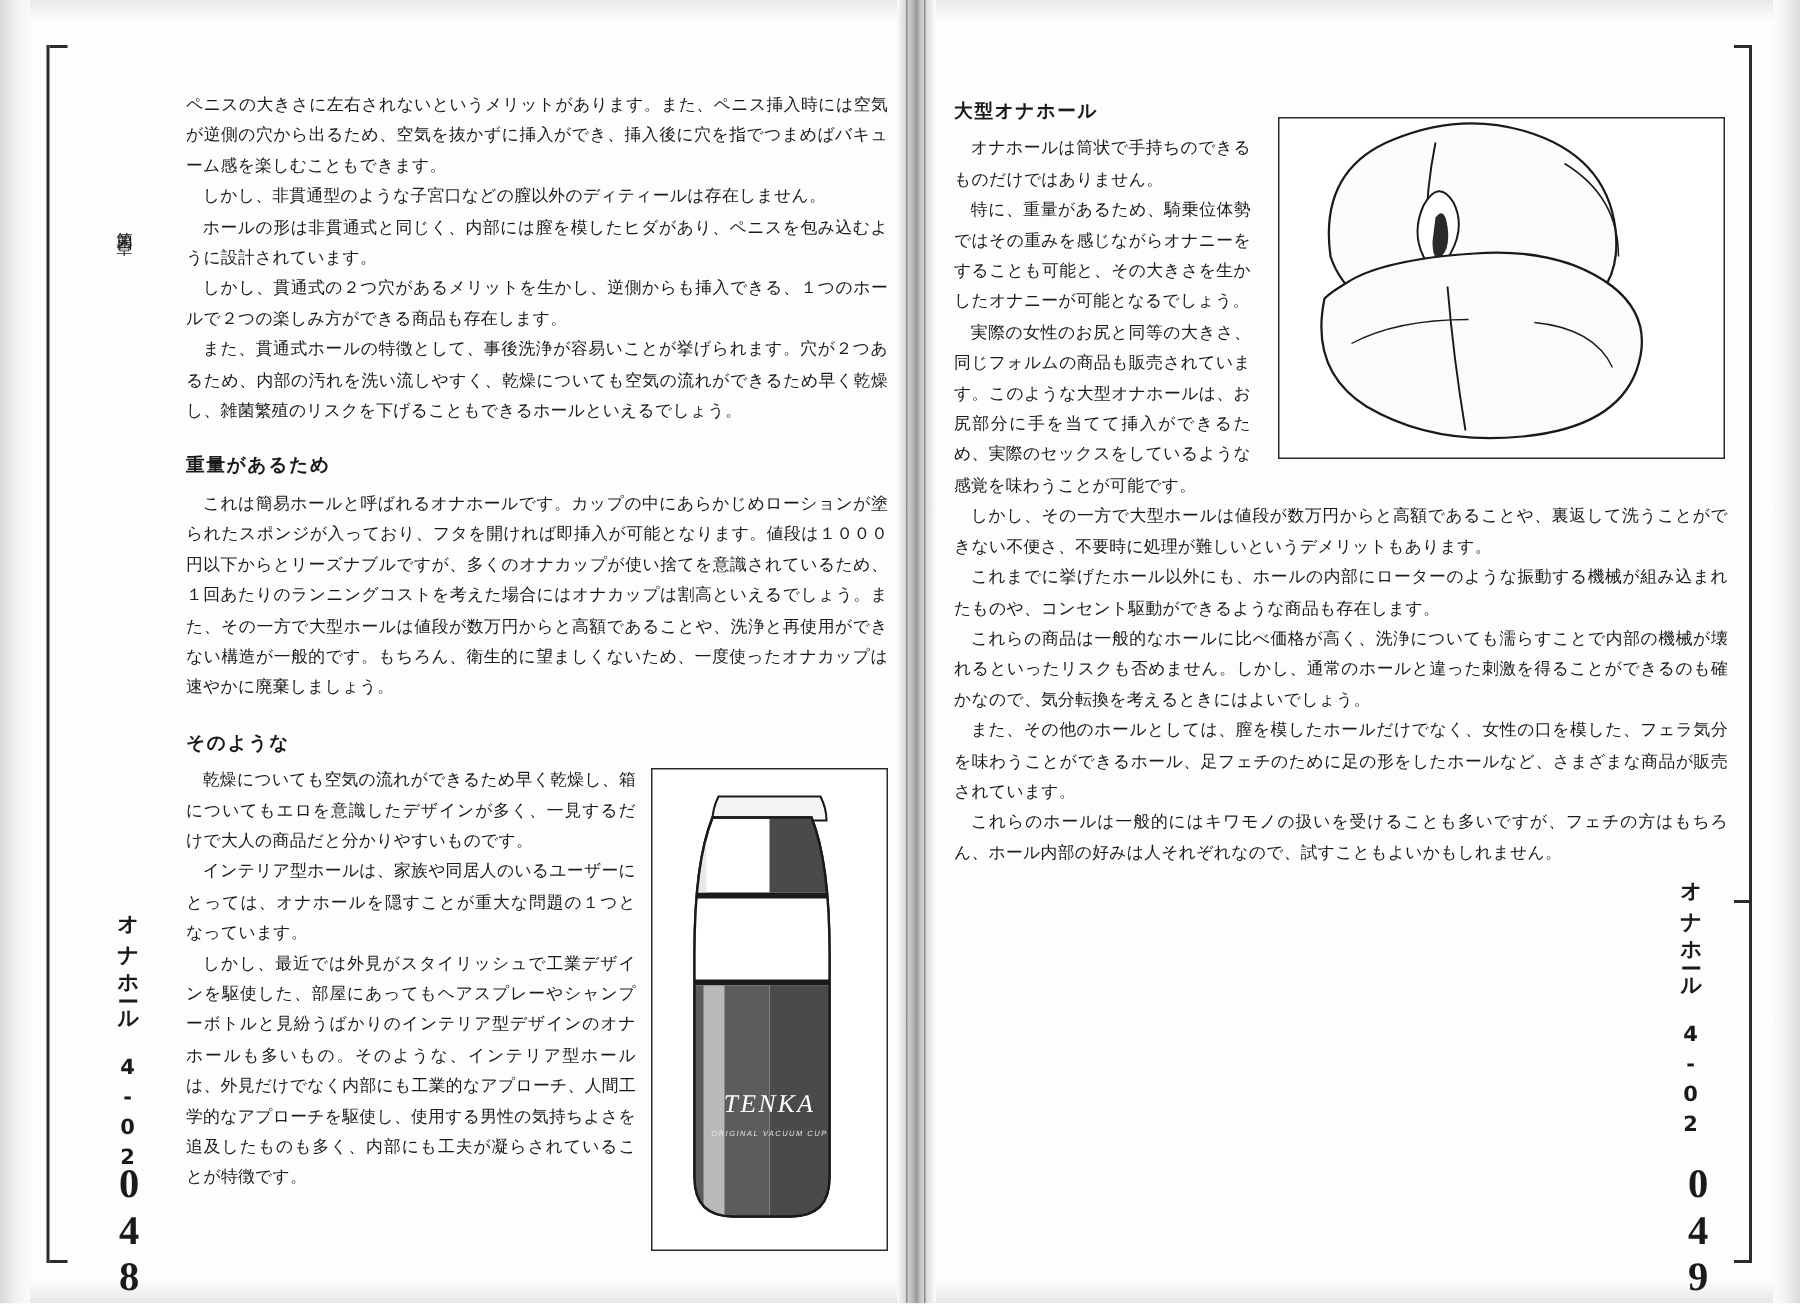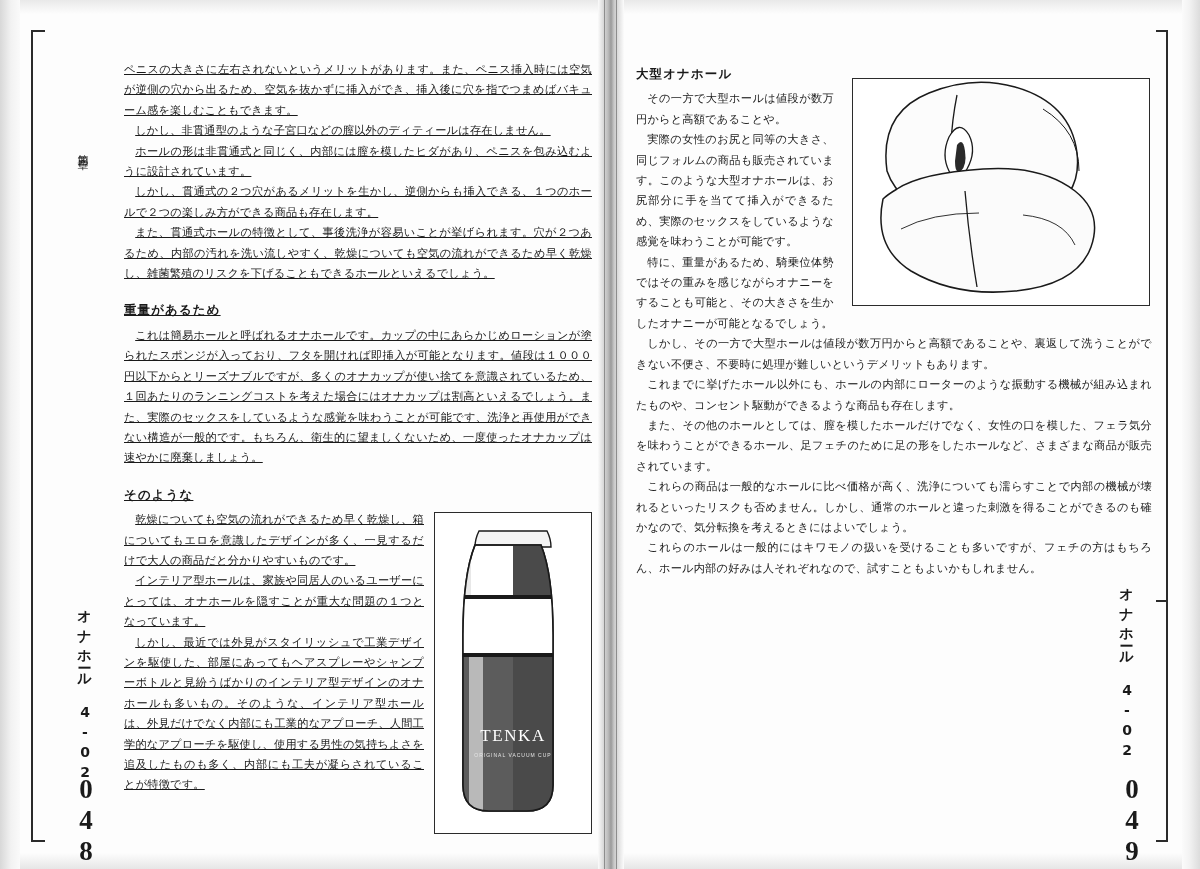--- a/index.html
+++ b/index.html
@@ -79,21 +79,20 @@
     position: absolute;
     font-size: 11.2px;
     line-height: 20.4px;
     letter-spacing: 0.2px;
     text-align: justify;
   }
   .col-left {
     left: 124px;
     top: 60px;
     width: 468px;
-    text-decoration: underline;
   }
   .col-right {
     left: 636px;
     top: 60px;
     width: 516px;
   }
   p {
     margin: 0;
   }
   p.ind {
@@ -110,20 +109,21 @@
   
   .wrap-narrow { width: 198px; }
   .wrap-mid { width: 516px; }
 
   
   .figure {
     position: absolute;
     border: 1px solid #2b2b2b;
     background: #ffffff;
     box-sizing: border-box;
+    font-style: italic;
   }
   .fig-hip {
     left: 852px;
     top: 78px;
     width: 298px;
     height: 228px;
   }
   .fig-cup {
     left: 434px;
     top: 512px;
@@ -235,21 +235,21 @@
   <div class="folio folio-left">048</div>
 
   <div class="col col-left">
     <p>ペニスの大きさに左右されないというメリットがあります。また、ペニス挿入時には空気が逆側の穴から出るため、空気を抜かずに挿入ができ、挿入後に穴を指でつまめばバキューム感を楽しむこともできます。</p>
     <p class="ind">しかし、非貫通型のような子宮口などの膣以外のディティールは存在しません。</p>
     <p class="ind">ホールの形は非貫通式と同じく、内部には膣を模したヒダがあり、ペニスを包み込むように設計されています。</p>
     <p class="ind">しかし、貫通式の２つ穴があるメリットを生かし、逆側からも挿入できる、１つのホールで２つの楽しみ方ができる商品も存在します。</p>
     <p class="ind">また、貫通式ホールの特徴として、事後洗浄が容易いことが挙げられます。穴が２つあるため、内部の汚れを洗い流しやすく、乾燥についても空気の流れができるため早く乾燥し、雑菌繁殖のリスクを下げることもできるホールといえるでしょう。</p>
 
     <h2>重量があるため</h2>
-    <p class="ind">これは簡易ホールと呼ばれるオナホールです。カップの中にあらかじめローションが塗られたスポンジが入っており、フタを開ければ即挿入が可能となります。値段は１０００円以下からとリーズナブルですが、多くのオナカップが使い捨てを意識されているため、１回あたりのランニングコストを考えた場合にはオナカップは割高といえるでしょう。また、実際のセックスをしているような感覚を味わうことが可能です、洗浄と再使用ができない構造が一般的です。もちろん、衛生的に望ましくないため、一度使ったオナカップは速やかに廃棄しましょう。</p>
+    <p class="ind">これは簡易ホールと呼ばれるオナホールです。カップの中にあらかじめローションが塗られたスポンジが入っており、フタを開ければ即挿入が可能となります。値段は１０００円以下からとリーズナブルですが、多くのオナカップが使い捨てを意識されているため、１回あたりのランニングコストを考えた場合にはオナカップは割高といえるでしょう。また、その一方で大型ホールは値段が数万円からと高額であることや、洗浄と再使用ができない構造が一般的です。もちろん、衛生的に望ましくないため、一度使ったオナカップは速やかに廃棄しましょう。</p>
 
     <h2>そのような</h2>
     <div style="width:300px;">
       <p class="ind">乾燥についても空気の流れができるため早く乾燥し、箱についてもエロを意識したデザインが多く、一見するだけで大人の商品だと分かりやすいものです。</p>
       <p class="ind">インテリア型ホールは、家族や同居人のいるユーザーにとっては、オナホールを隠すことが重大な問題の１つとなっています。</p>
       <p class="ind">しかし、最近では外見がスタイリッシュで工業デザインを駆使した、部屋にあってもヘアスプレーやシャンプーボトルと見紛うばかりのインテリア型デザインのオナホールも多いもの。そのような、インテリア型ホールは、外見だけでなく内部にも工業的なアプローチ、人間工学的なアプローチを駆使し、使用する男性の気持ちよさを追及したものも多く、内部にも工夫が凝らされていることが特徴です。</p>
     </div>
   </div>
 
   <div class="figure fig-cup">
@@ -283,30 +283,30 @@
   </div>
 
   <div class="vtext chap-right">第四章</div>
   <div class="chap-right-sub">4th chapter / Onahole</div>
   <div class="vtext runhead-right">オナホール 4-02</div>
   <div class="folio folio-right">049</div>
 
   <div class="col col-right">
     <h2 class="first">大型オナホール</h2>
     <div class="wrap-narrow">
-      <p class="ind">その一方で大型ホールは値段が数万円からと高額であることや。</p>
+      <p class="ind">オナホールは筒状で手持ちのできるものだけではありません。</p>
+      <p class="ind">特に、重量があるため、騎乗位体勢ではその重みを感じながらオナニーをすることも可能と、その大きさを生かしたオナニーが可能となるでしょう。</p>
       <p class="ind">実際の女性のお尻と同等の大きさ、同じフォルムの商品も販売されています。このような大型オナホールは、お尻部分に手を当てて挿入ができるため、実際のセックスをしているような感覚を味わうことが可能です。</p>
-      <p class="ind">特に、重量があるため、騎乗位体勢ではその重みを感じながらオナニーをすることも可能と、その大きさを生かしたオナニーが可能となるでしょう。</p>
     </div>
     <div class="wrap-mid">
       <p class="ind">しかし、その一方で大型ホールは値段が数万円からと高額であることや、裏返して洗うことができない不便さ、不要時に処理が難しいというデメリットもあります。</p>
 
       <p class="ind">これまでに挙げたホール以外にも、ホールの内部にローターのような振動する機械が組み込まれたものや、コンセント駆動ができるような商品も存在します。</p>
+      <p class="ind">これらの商品は一般的なホールに比べ価格が高く、洗浄についても濡らすことで内部の機械が壊れるといったリスクも否めません。しかし、通常のホールと違った刺激を得ることができるのも確かなので、気分転換を考えるときにはよいでしょう。</p>
       <p class="ind">また、その他のホールとしては、膣を模したホールだけでなく、女性の口を模した、フェラ気分を味わうことができるホール、足フェチのために足の形をしたホールなど、さまざまな商品が販売されています。</p>
-      <p class="ind">これらの商品は一般的なホールに比べ価格が高く、洗浄についても濡らすことで内部の機械が壊れるといったリスクも否めません。しかし、通常のホールと違った刺激を得ることができるのも確かなので、気分転換を考えるときにはよいでしょう。</p>
       <p class="ind">これらのホールは一般的にはキワモノの扱いを受けることも多いですが、フェチの方はもちろん、ホール内部の好みは人それぞれなので、試すこともよいかもしれません。</p>
     </div>
   </div>
 
   <div class="figure fig-hip">
     <svg width="296" height="226" viewBox="0 0 296 226">
 
       <path d="M34 92 q-8 -58 42 -78 q44 -18 86 -6 q56 16 62 66 q5 44 -34 58 q-44 16 -92 6 q-52 -10 -64 -46 z" fill="#fcfcfc" stroke="#1a1a1a" stroke-width="1.5"></path>
 
       <path d="M104 16 q-10 50 -4 96" fill="none" stroke="#1a1a1a" stroke-width="1.3"></path>

